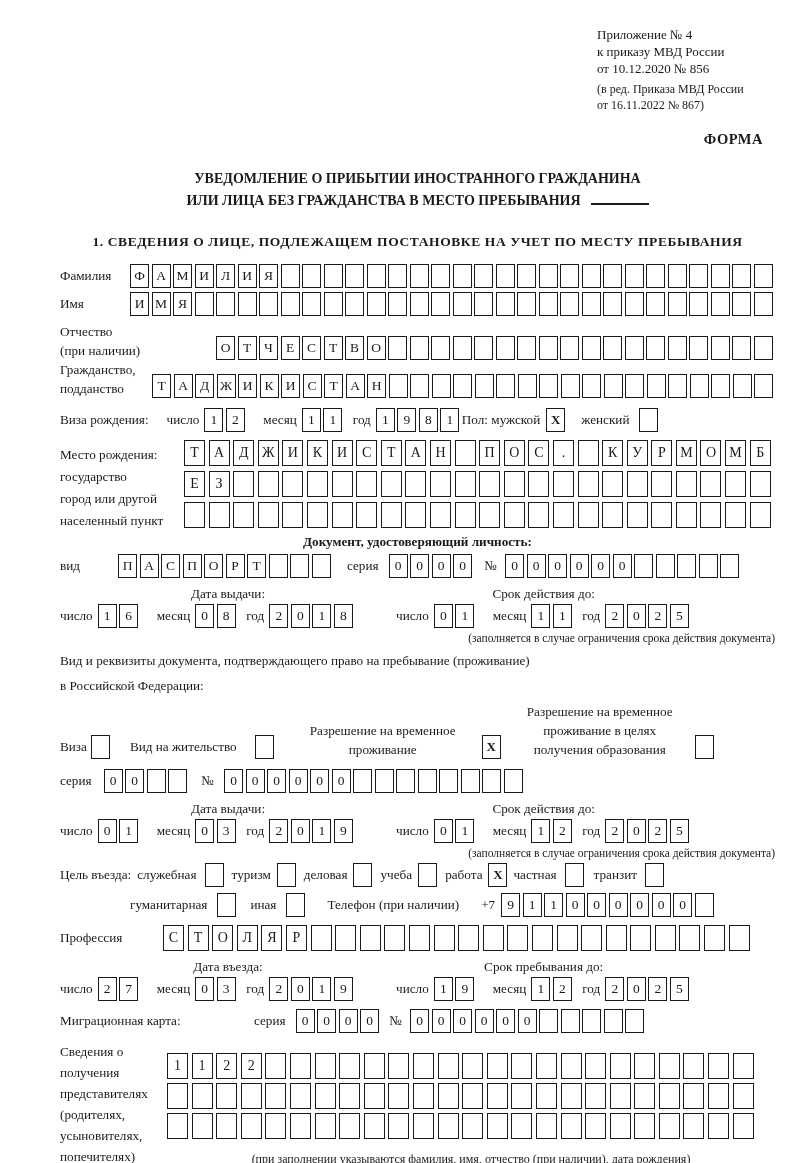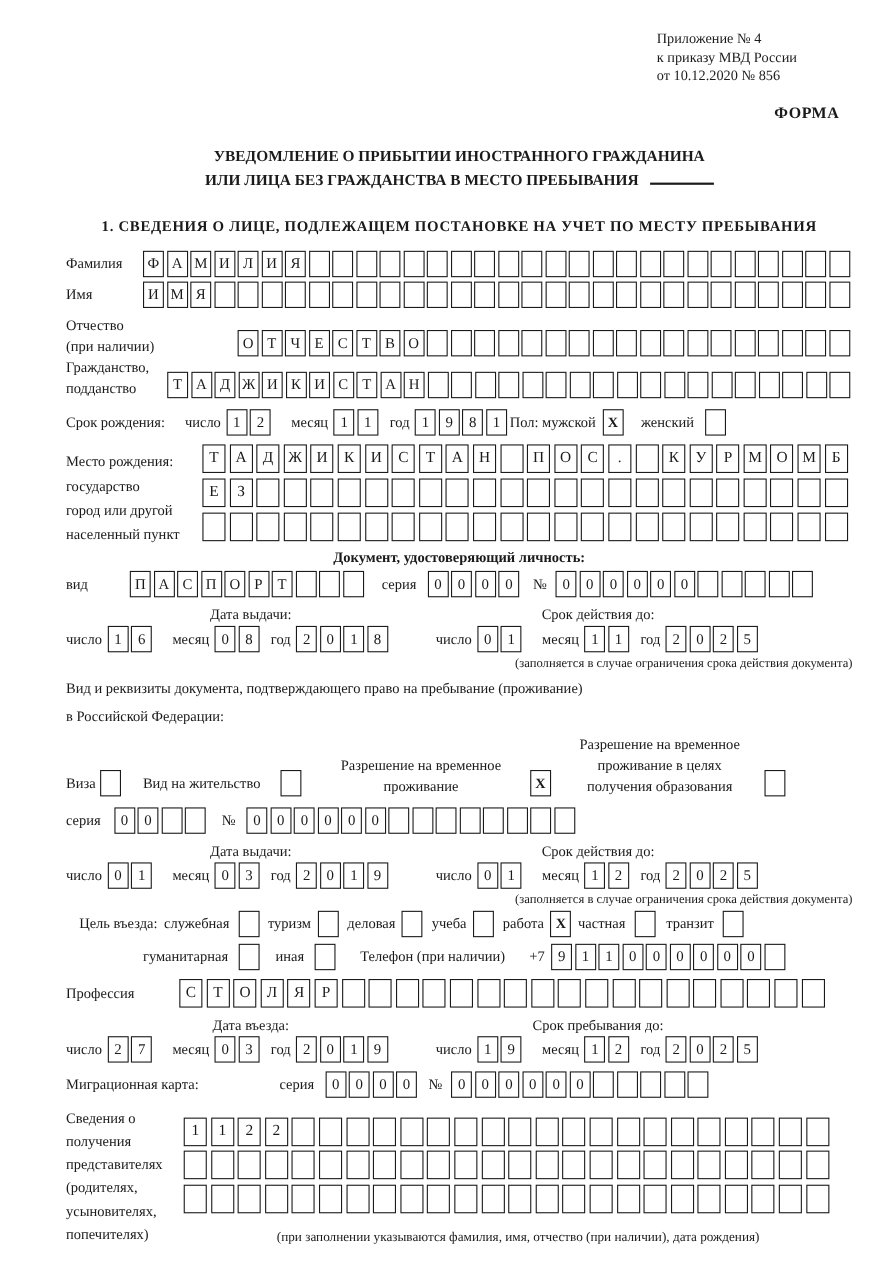--- a/index.html
+++ b/index.html
@@ -42,20 +42,24 @@
 </head>
 <body>
 
 <div class="page">
 
   <div class="hdr">
     <div>Приложение № 4</div>
     <div>к приказу МВД России</div>
     <div>от 10.12.2020 № 856</div>
   </div>
+  <div class="hdr-amend">
+    <div>(в ред. Приказа МВД России</div>
+    <div>от 16.11.2022 № 867)</div>
+  </div>
   <div class="form-label">ФОРМА</div>
 
   <div class="title">
     <div>УВЕДОМЛЕНИЕ О ПРИБЫТИИ ИНОСТРАННОГО ГРАЖДАНИНА</div>
     <div>
       <span>ИЛИ ЛИЦА БЕЗ ГРАЖДАНСТВА В МЕСТО ПРЕБЫВАНИЯ</span><span class="blank-line"></span>
     </div>
   </div>
 
   <div class="sec-heading">1. СВЕДЕНИЯ О ЛИЦЕ, ПОДЛЕЖАЩЕМ ПОСТАНОВКЕ НА УЧЕТ ПО МЕСТУ ПРЕБЫВАНИЯ</div>
@@ -201,21 +205,21 @@
           <span class="cell"></span>
           <span class="cell"></span>
           <span class="cell"></span>
           <span class="cell"></span>
           <span class="cell"></span>
           <span class="cell"></span>
         </span>
     </div>
 
     <div class="frow" style="align-items:center;margin:10px 0 8px">
-      <span class="flbl">Срок рождения:</span>
+      <span class="flbl">Виза рождения:</span>
       <span class="dlbl" style="margin-left:18px">число</span>
       <span class="cells">
           <span class="cell">1</span>
           <span class="cell">2</span>
         </span>
       <span class="dlbl sp">месяц</span>
       <span class="cells">
           <span class="cell">1</span>
           <span class="cell">1</span>
         </span>
@@ -489,21 +493,21 @@
               <span class="cell">2</span>
               <span class="cell">0</span>
               <span class="cell">2</span>
               <span class="cell">5</span>
             </span>
         </div>
       </div>
     </div>
     <div class="note">(заполняется в случае ограничения срока действия документа)</div>
 
-    <div class="frow" style="align-items:center;margin:4px 12px 6px">
+    <div class="frow" style="align-items:center;margin:4px 0 6px">
       <span class="flbl">Цель въезда:</span>
       <span class="flbl" style="margin-left:6px">служебная</span>
       <span class="cb" style="margin:0 8px 0 8px"></span>
       <span class="flbl">туризм</span>
       <span class="cb" style="margin:0 8px 0 6px"></span>
       <span class="flbl">деловая</span>
       <span class="cb" style="margin:0 8px 0 6px"></span>
       <span class="flbl">учеба</span>
       <span class="cb" style="margin:0 8px 0 6px"></span>
       <span class="flbl">работа</span>

